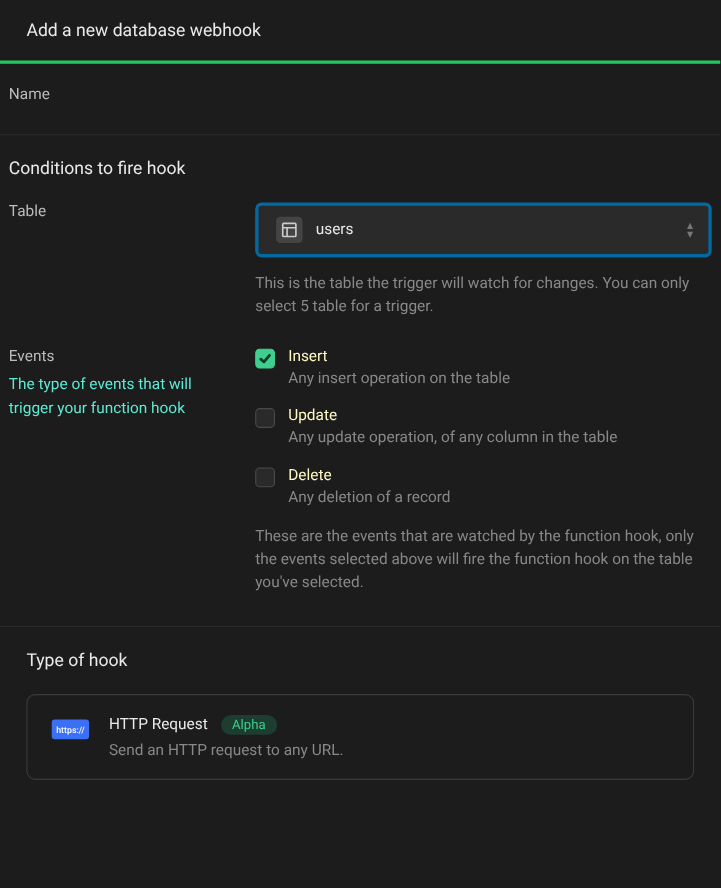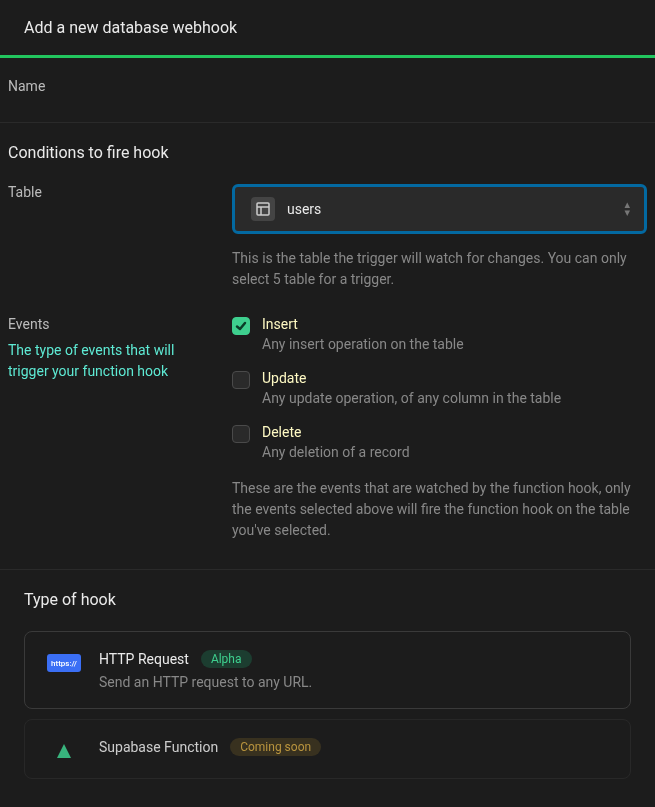--- a/index.html
+++ b/index.html
@@ -303,26 +303,13 @@
     </div>
     <div class="hook-content">
       <div class="hook-title-row">
         <span class="hook-title">HTTP Request</span>
         <span class="badge alpha">Alpha</span>
       </div>
       <div class="hook-desc">Send an HTTP request to any URL.</div>
     </div>
   </div>
 
-  <div class="hook-option dimmed">
-    <div class="hook-icon fn">
-      <svg width="18" height="18" viewBox="0 0 18 18">
-        <path d="M2 16 L9 2 L16 16 Z" fill="#3ecf8e"></path>
-      </svg>
-    </div>
-    <div class="hook-content">
-      <div class="hook-title-row">
-        <span class="hook-title">Supabase Function</span>
-        <span class="badge soon">Coming soon</span>
-      </div>
-    </div>
-  </div>
 </div>
 
 </body></html>

